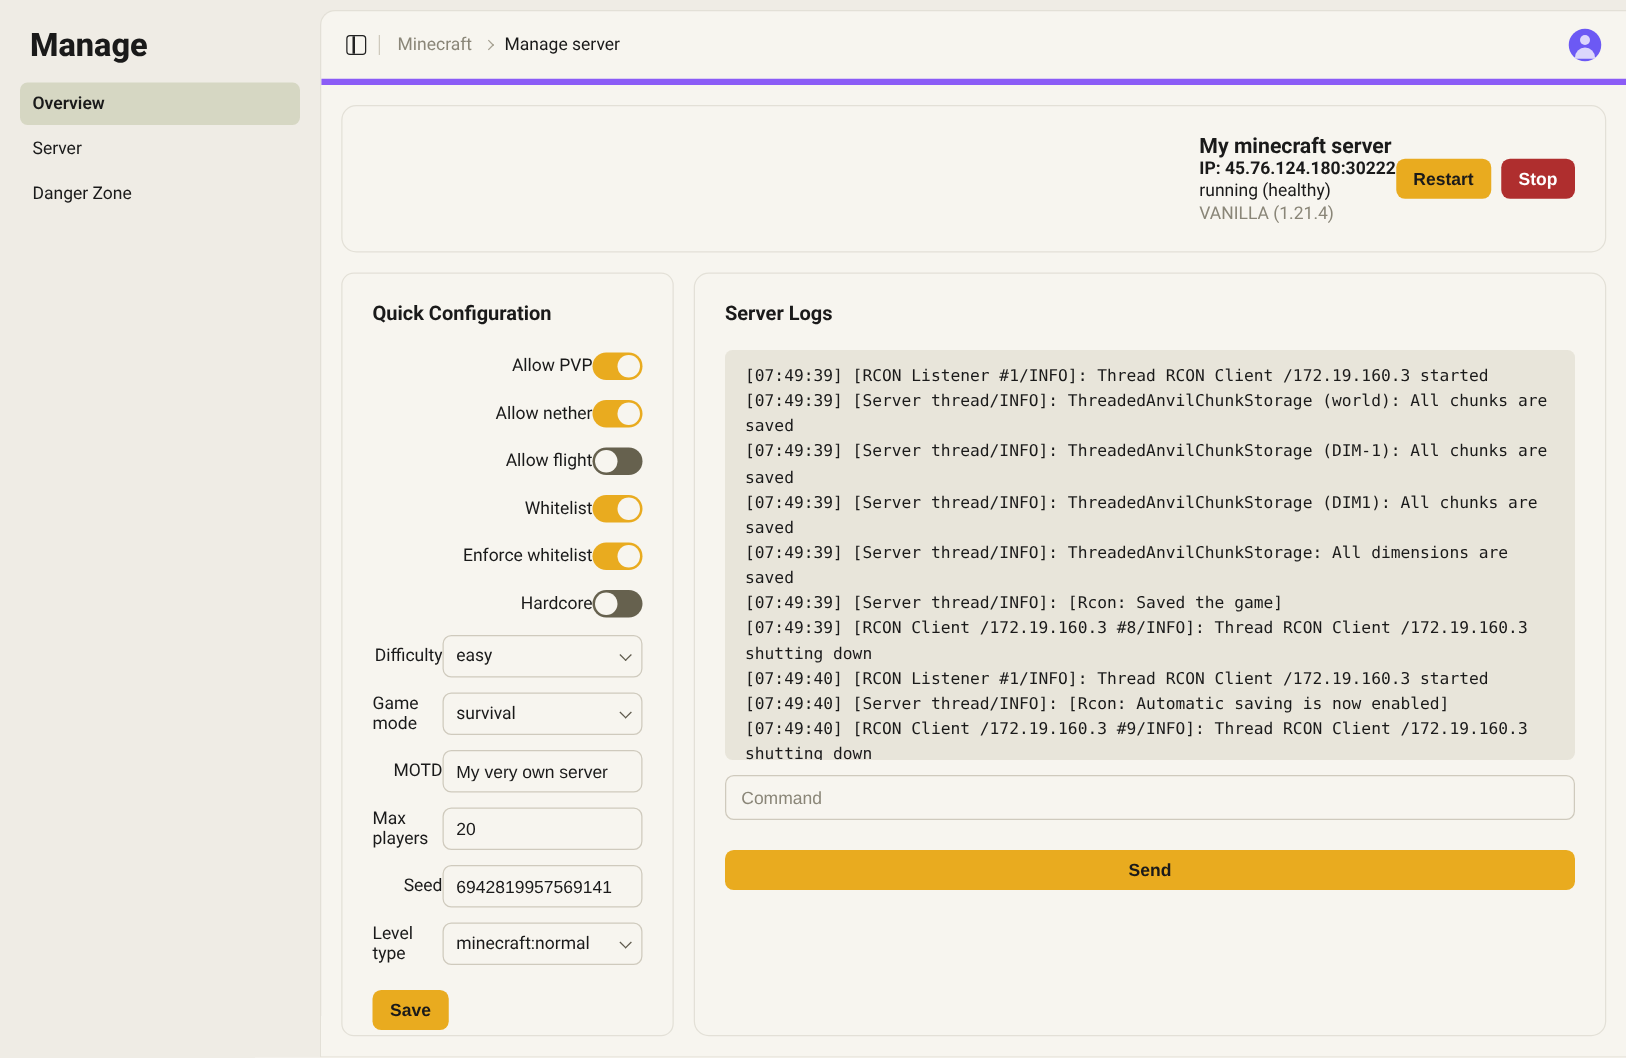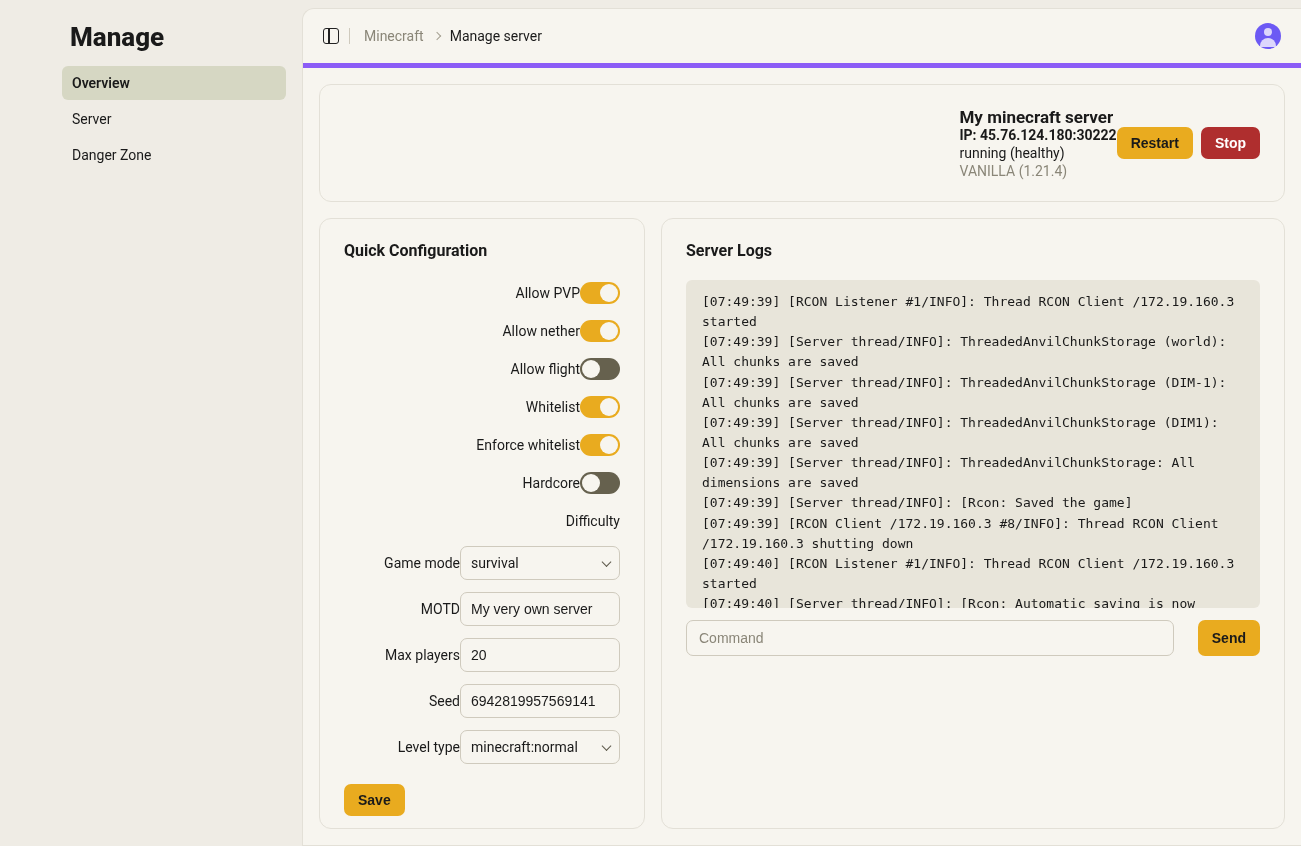--- a/index.html
+++ b/index.html
@@ -13,21 +13,20 @@
       overflow: hidden;
     }
     .layout {
       display: flex;
       height: 100%;
     }
     .sidebar {
       width: 256px;
       padding: 16px;
       flex-shrink: 0;
-      margin-left: 46px;
     }
     .sidebar h1 {
       font-size: 26px;
       font-weight: 800;
       padding: 6px 8px 14px;
     }
     .sidebar-nav {
       display: flex;
       flex-direction: column;
       gap: 2px;
@@ -157,21 +156,21 @@
       cursor: pointer;
     }
     .btn-warning { background: #e9ab1f; color: #1a1a1a; }
     .btn-danger  { background: #af2e2e; color: #fff; }
     .columns {
       display: flex;
       gap: 16px;
       flex: 1;
       min-height: 0;
     }
-    .left-col  { width: 326px; flex-shrink: 0; }
+    .left-col  { width: 266px; flex-shrink: 0; border-radius: 10px; }
     .right-col { flex: 1; display: flex; flex-direction: column; }
     .section-title {
       font-size: 16px;
       font-weight: 700;
       margin-bottom: 20px;
     }
     .config-rows { display: flex; flex-direction: column; gap: 12px; align-items: flex-end; }
     .cfg-row { display: flex; align-items: center; justify-content: space-between; min-height: 26px; }
     .cfg-row label { font-size: 14px; }
 
@@ -226,21 +225,21 @@
       line-height: 1.55;
       white-space: pre-wrap;
       word-break: break-word;
       height: 328px;
       overflow-y: scroll;
       position: relative;
     }
     .logs-box::-webkit-scrollbar { width: 10px; }
     .logs-box::-webkit-scrollbar-thumb { background: #cfcabd; border-radius: 5px; }
 
-    .cmd-row { display: flex; gap: 24px; margin-top: 12px; }
+    .cmd-row { display: flex; gap: 24px; margin-top: 12px; flex-direction: column; }
     .cmd-row input {
       flex: 1;
       padding: 9px 12px;
       border: 1px solid #cfcabd;
       border-radius: 7px;
       background: #f7f5ef;
       font-size: 14px;
     }
     .cmd-row input::placeholder { color: #8a8678; }
   </style>
@@ -313,20 +312,24 @@
               <label>Enforce whitelist</label>
               <div class="toggle on"></div>
             </div>
             <div class="cfg-row">
               <label>Hardcore</label>
               <div class="toggle off"></div>
             </div>
 
             <div class="cfg-row">
               <label>Difficulty</label>
+              <div class="select-wrap">
+                <div class="select">easy</div>
+                <span class="chevron-down"></span>
+              </div>
             </div>
             <div class="cfg-row">
               <label>Game mode</label>
               <div class="select-wrap">
                 <div class="select">survival</div>
                 <span class="chevron-down"></span>
               </div>
             </div>
             <div class="cfg-row">
               <label>MOTD</label>

